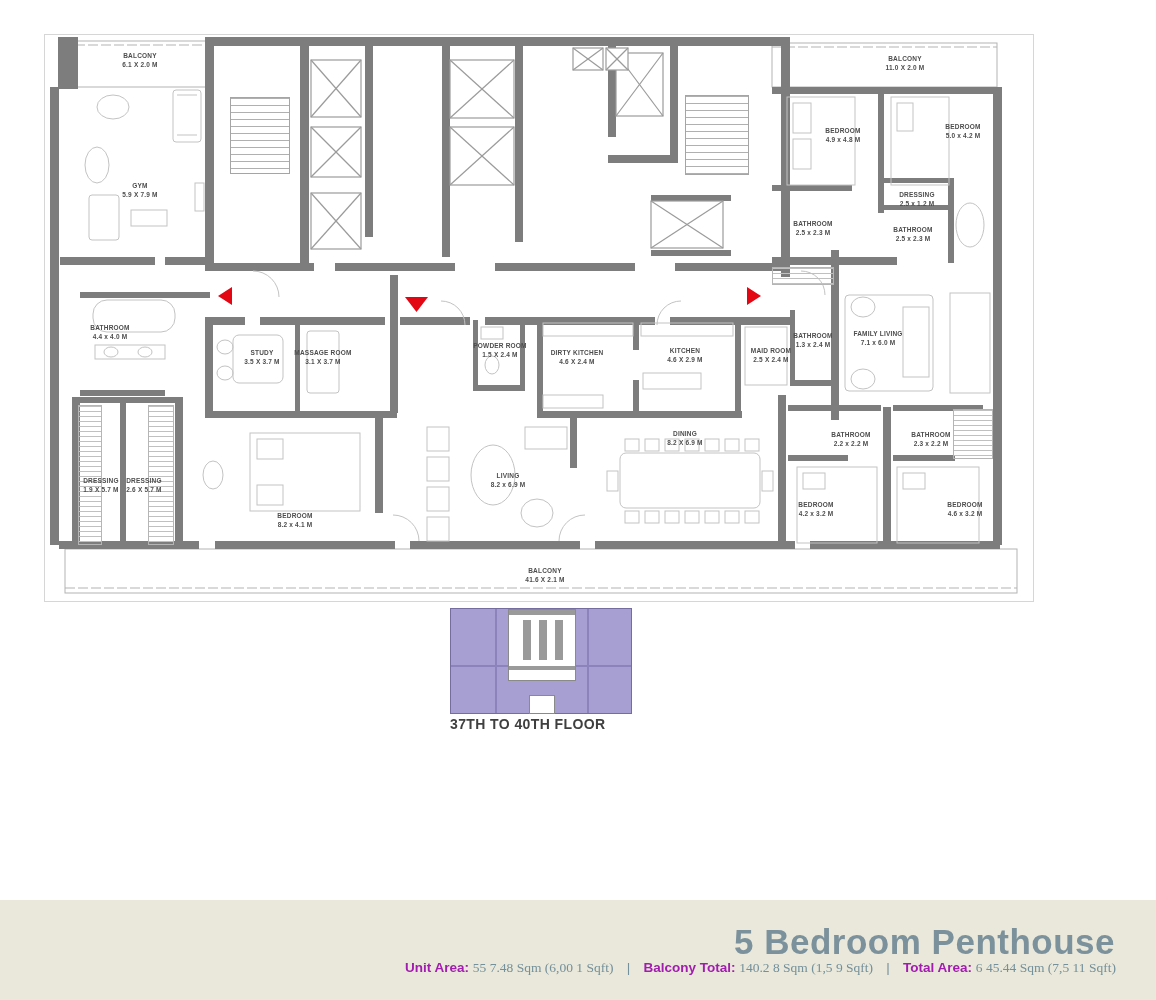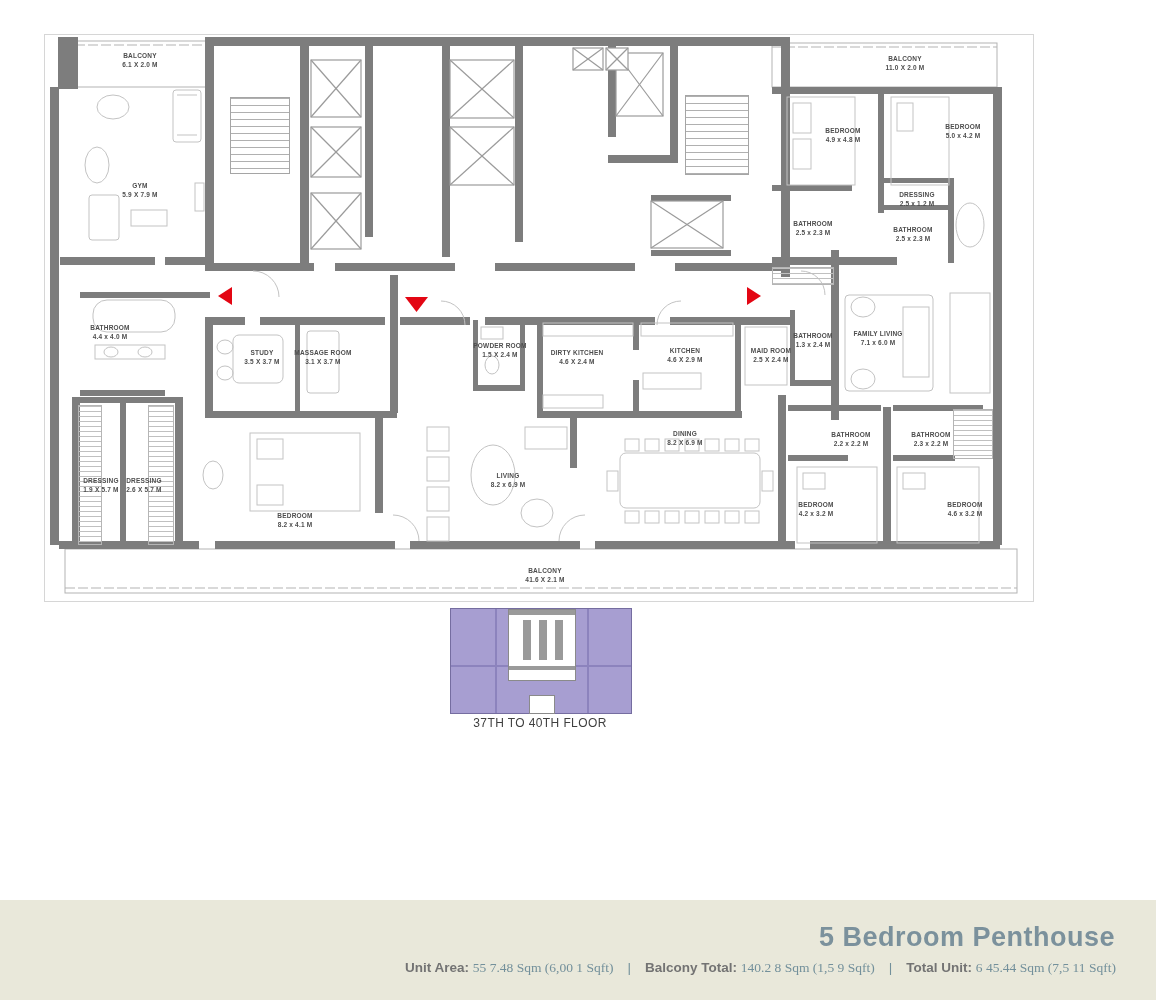--- a/index.html
+++ b/index.html
@@ -18,29 +18,29 @@
   .hatchw{position:absolute;border:1px solid #b5b5b5;
          background:repeating-linear-gradient(to bottom,#c0c0c0 0px,#c0c0c0 1px,transparent 1px,transparent 5px);}
   
   #keyplan{position:absolute;left:450px;top:608px;width:180px;height:104px;
            background:#a79ed1;border:1px solid #756da0;}
   #keyplan .core{position:absolute;left:57px;top:0px;width:66px;height:70px;
                  background:#ffffff;border:1px solid #8a8a8a;}
   #keyplan .core i{position:absolute;background:#9a9a9a;}
   #keyplan .vein{position:absolute;background:#8c83bd;}
   #keyplan .notch{position:absolute;background:#ffffff;border:1px solid #8a8a8a;}
-  #keyplan-label{position:absolute;left:450px;top:716px;width:180px;text-align:center;
-                 font-size:12px;font-weight:normal;color:#3f3f3f;letter-spacing:.4px;}
+  #keyplan-label{position:absolute;left:450px;top:716px;width:180px;
+                 font-size:14px;font-weight:bold;color:#3f3f3f;letter-spacing:.4px;}
   
   #footer{position:absolute;left:0;top:900px;width:1156px;height:100px;background:#e9e8da;}
-  #footer-title{position:absolute;right:41px;top:22px;font-size:27px;font-weight:bold;
+  #footer-title{position:absolute;right:41px;top:22px;font-size:35px;font-weight:bold;
                 color:#7b919c;letter-spacing:.5px;}
   #footer-areas{position:absolute;left:405px;right:40px;top:60px;display:flex;
                 justify-content:space-between;align-items:baseline;font-size:13.5px;color:#73909b;}
-  .area-label{font-weight:bold;color:#737373;}
+  .area-label{font-weight:bold;color:#a21caf;}
   .area-value{font-family:"Liberation Serif",serif;color:#73909b;}
   .area-sep{color:#73909b;padding:0 6px;}
 </style>
 </head>
 <body>
 <div id="page">
 
   <div id="plan">
     <svg width="988" height="566" viewBox="0 0 988 566">
 
@@ -406,17 +406,17 @@
   </div>
   <div id="keyplan-label">37TH TO 40TH FLOOR</div>
 
   <div id="footer">
     <div id="footer-title">5 Bedroom Penthouse</div>
     <div id="footer-areas">
       <span><span class="area-label">Unit Area:</span> <span class="area-value">55 7.48 Sqm (6,00 1 Sqft)</span></span>
       <span class="area-sep">|</span>
       <span><span class="area-label">Balcony Total:</span> <span class="area-value">140.2 8 Sqm (1,5 9 Sqft)</span></span>
       <span class="area-sep">|</span>
-      <span><span class="area-label">Total Unit:</span> <span class="area-value">6 45.44 Sqm (7,5 11 Sqft)</span></span>
+      <span><span class="area-label">Total Area:</span> <span class="area-value">6 45.44 Sqm (7,5 11 Sqft)</span></span>
     </div>
   </div>
 
 </div>
 
 </body></html>

